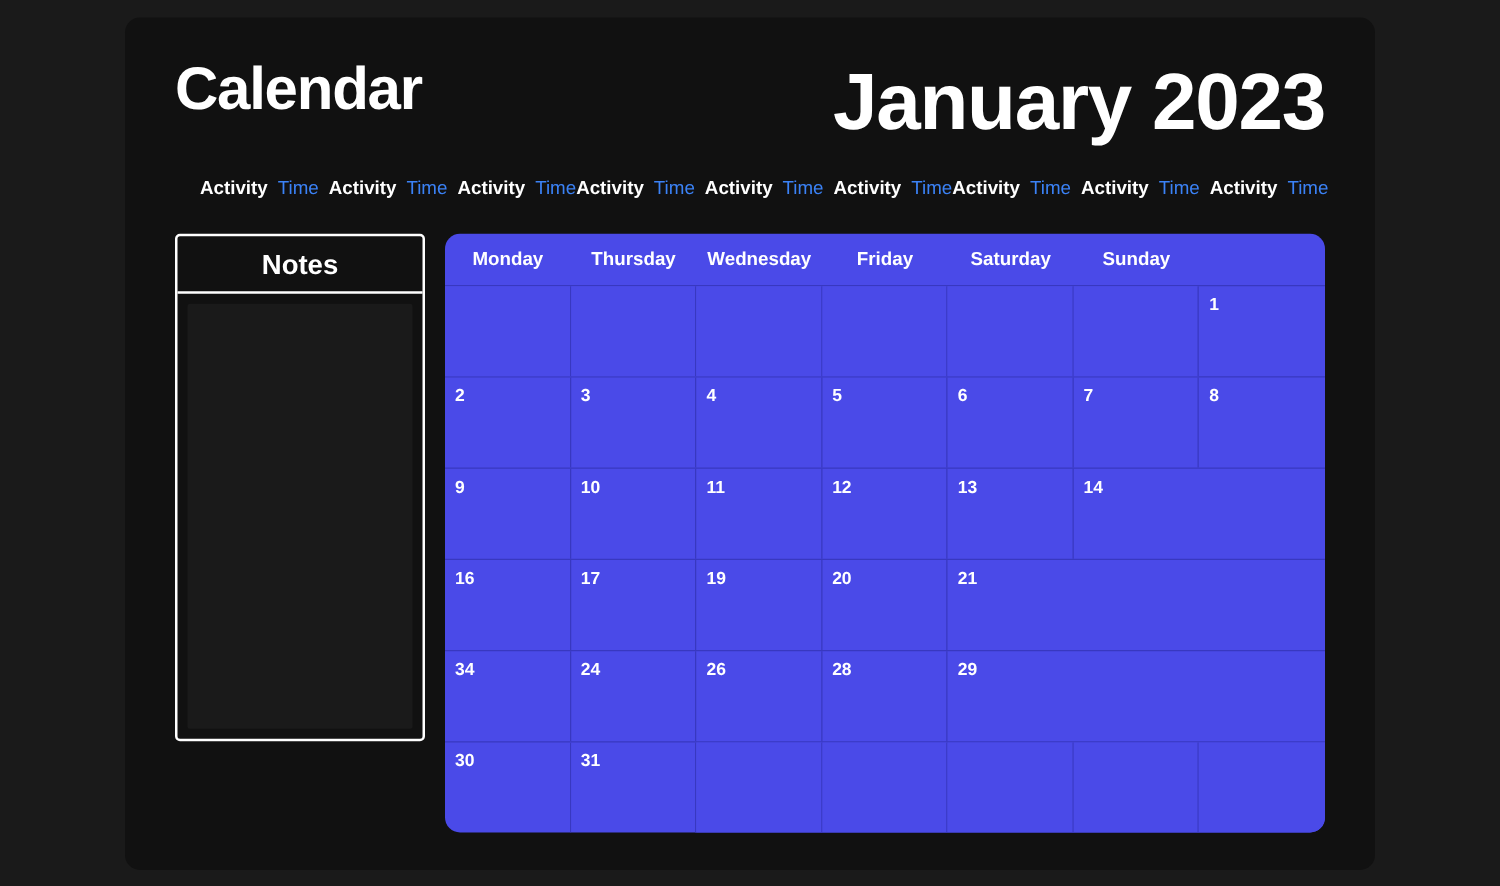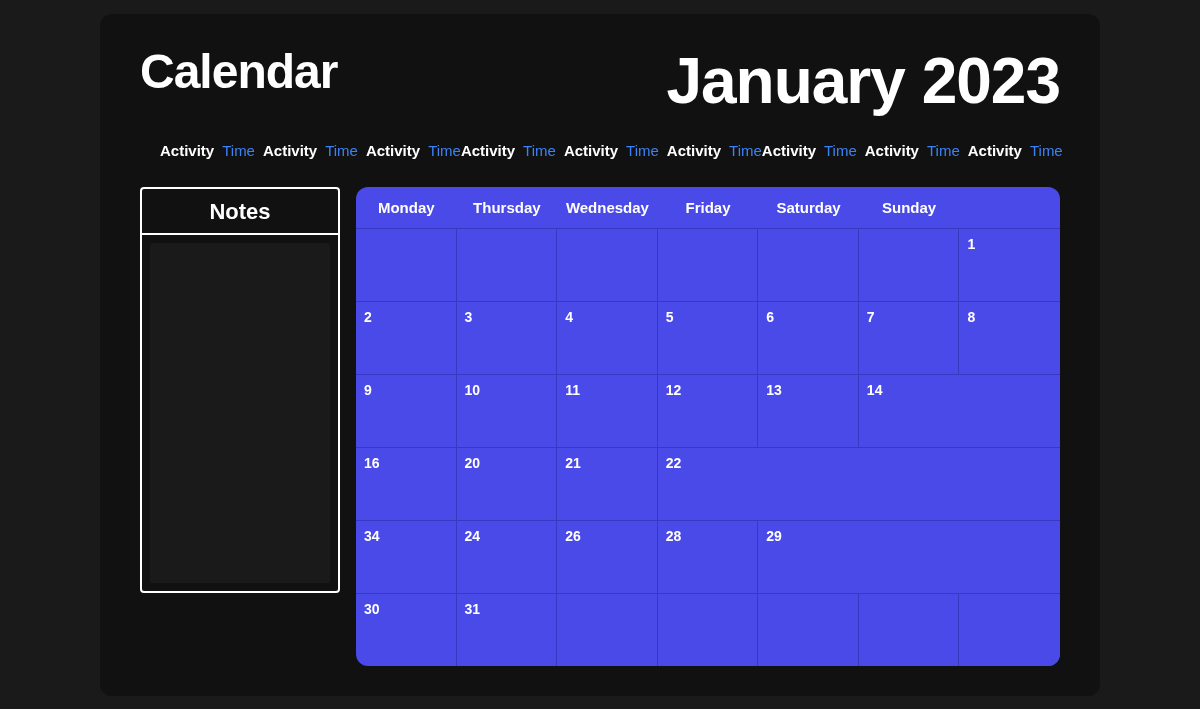--- a/index.html
+++ b/index.html
@@ -238,23 +238,24 @@
           <div class="cal-row">
             <div class="cal-cell"><span class="cal-cell-num">9</span></div>
             <div class="cal-cell"><span class="cal-cell-num">10</span></div>
             <div class="cal-cell"><span class="cal-cell-num">11</span></div>
             <div class="cal-cell"><span class="cal-cell-num">12</span></div>
             <div class="cal-cell"><span class="cal-cell-num">13</span></div>
             <div class="cal-cell"><span class="cal-cell-num">14</span></div>
           </div>
           <div class="cal-row">
             <div class="cal-cell"><span class="cal-cell-num">16</span></div>
+            <div class="cal-cell"><span class="cal-cell-num">17</span></div>
+            <div class="cal-cell"><span class="cal-cell-num">19</span></div>
             <div class="cal-cell"><span class="cal-cell-num">20</span></div>
             <div class="cal-cell"><span class="cal-cell-num">21</span></div>
-            <div class="cal-cell"><span class="cal-cell-num">22</span></div>
           </div>
           <div class="cal-row">
             <div class="cal-cell"><span class="cal-cell-num">34</span></div>
             <div class="cal-cell"><span class="cal-cell-num">24</span></div>
             <div class="cal-cell"><span class="cal-cell-num">26</span></div>
             <div class="cal-cell"><span class="cal-cell-num">28</span></div>
             <div class="cal-cell"><span class="cal-cell-num">29</span></div>
           </div>
           <div class="cal-row">
             <div class="cal-cell"><span class="cal-cell-num">30</span></div>

